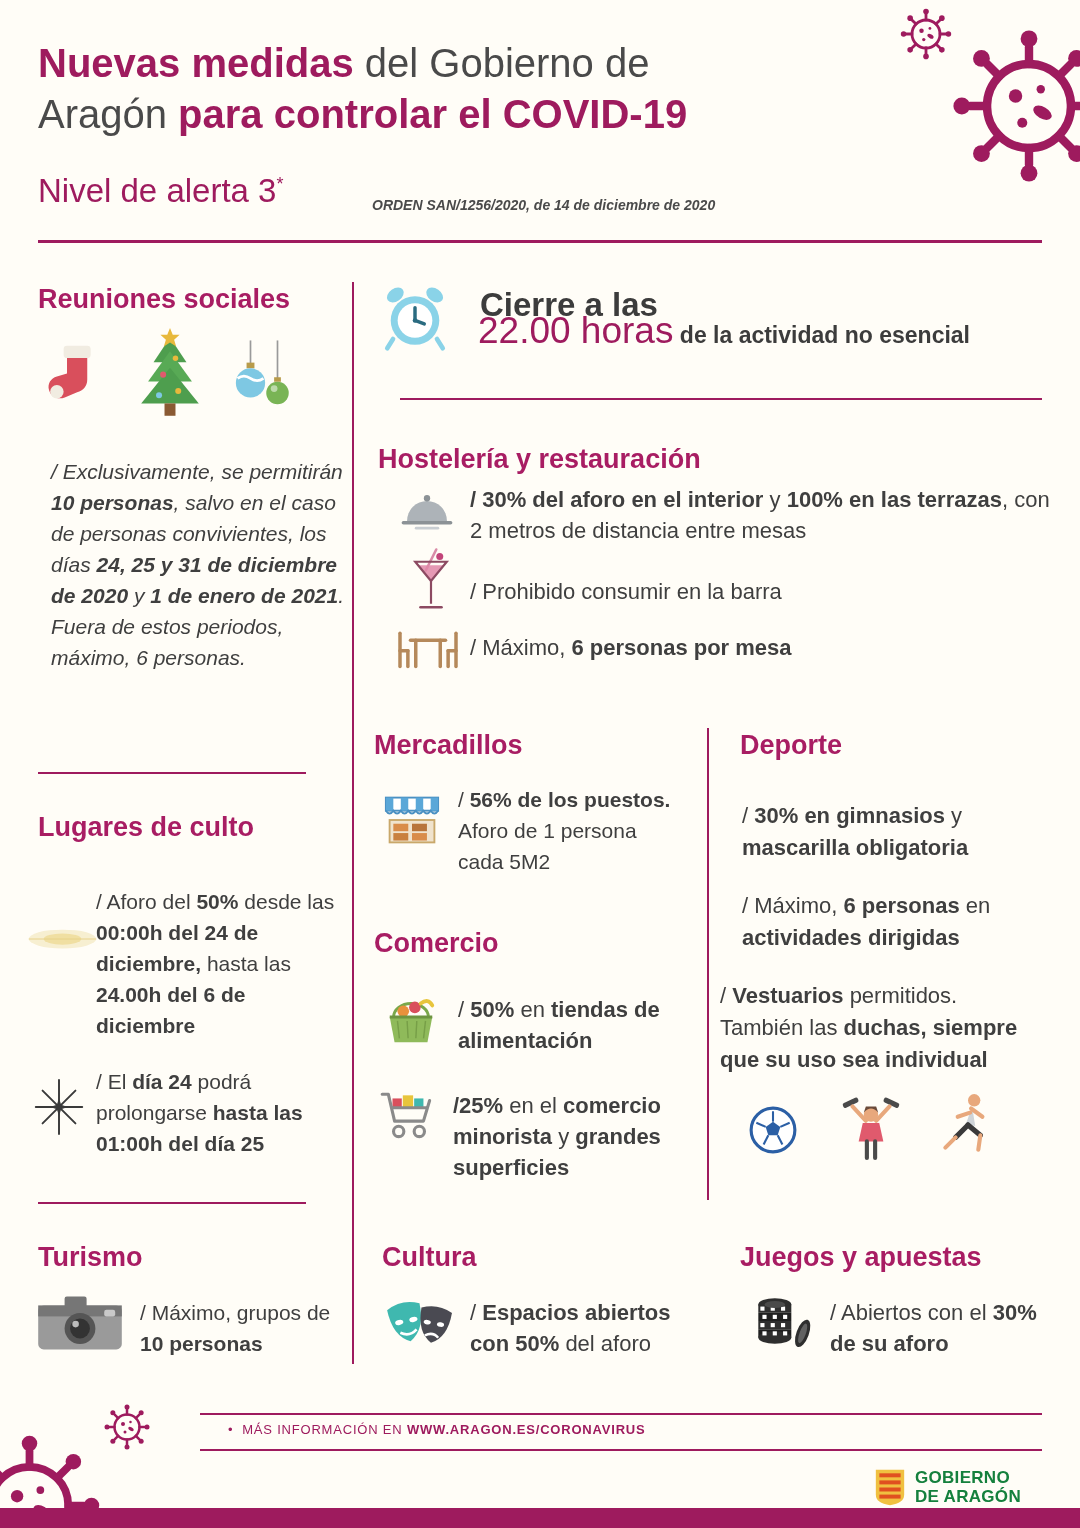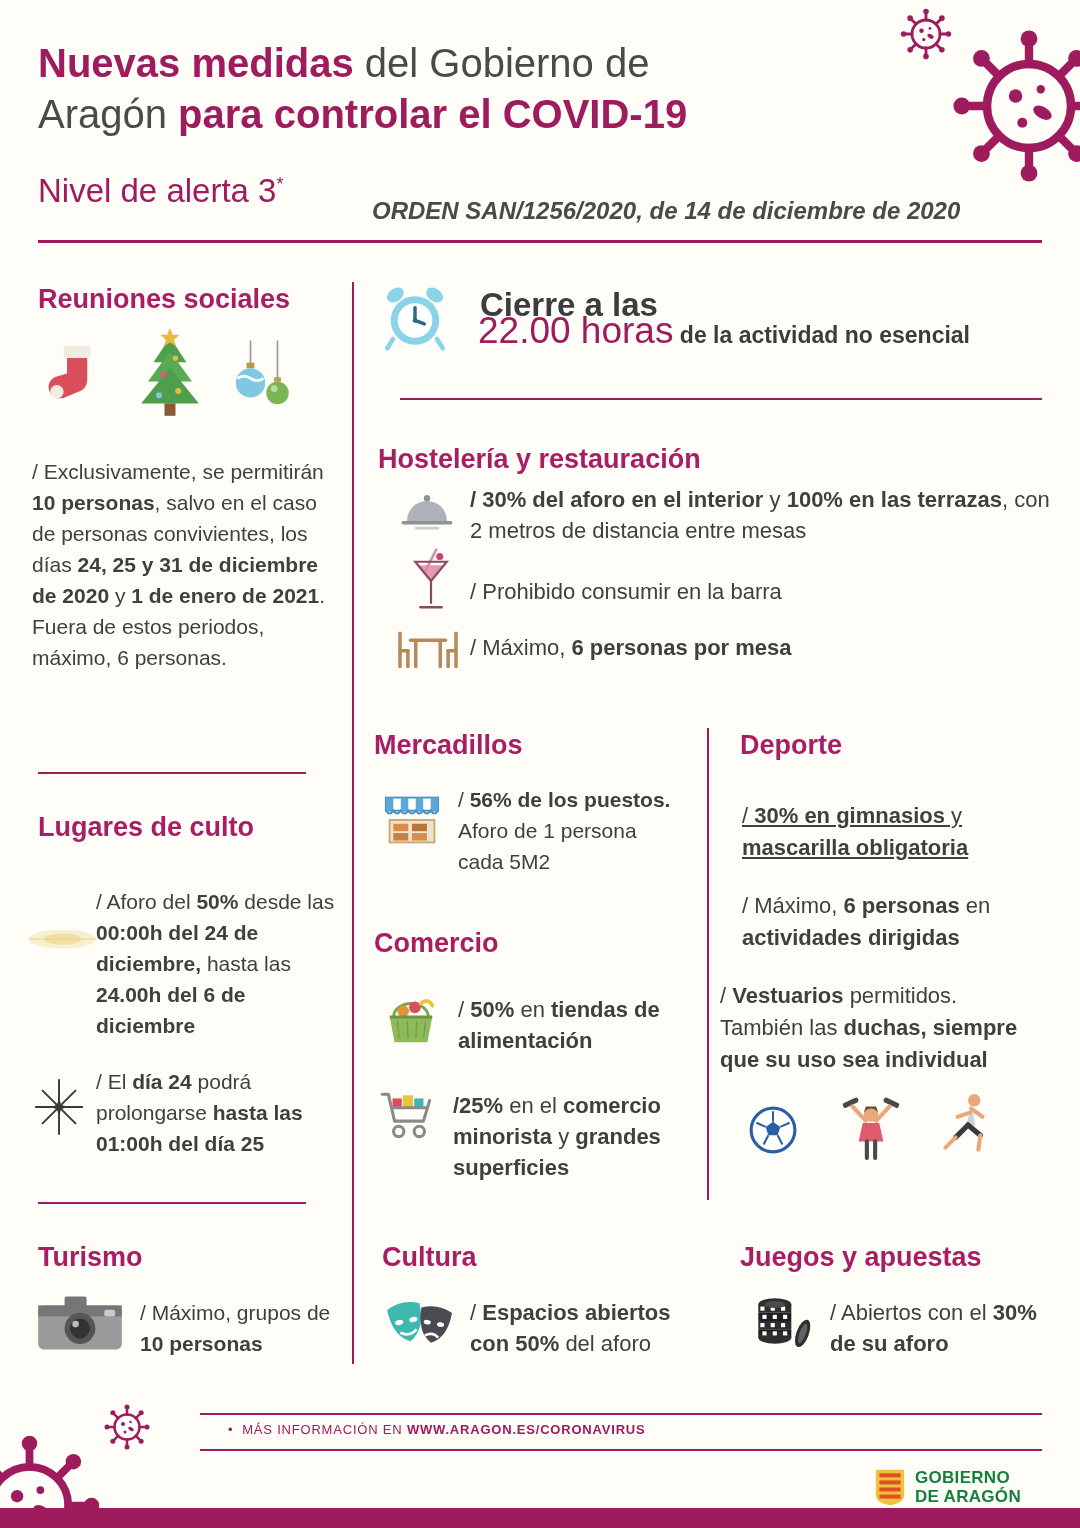--- a/index.html
+++ b/index.html
@@ -10,21 +10,21 @@
   }
   *{margin:0;padding:0;box-sizing:border-box;}
   body{margin:0;background:#777;font-family:"Liberation Sans","DejaVu Sans",sans-serif;}
   .page{position:relative;width:1080px;height:1528px;background:var(--bg);overflow:hidden;color:var(--dark);}
   .abs{position:absolute;}
   .b{font-weight:700;}
   .m{color:var(--mag);}
   .title{font-size:40px;line-height:51px;color:#4a4a4a;font-weight:400;}
   .alert{font-size:33px;color:var(--mag);font-weight:400;}
   .alert sup{font-size:18px;vertical-align:super;}
-  .order{font-size:24px;font-style:italic;font-weight:700;color:#4a4a4a;}
+  .order{font-size:14px;font-style:italic;font-weight:700;color:#4a4a4a;}
   .h2{font-size:27px;font-weight:700;color:#a81d63;}
   .txt{font-size:21px;line-height:31px;color:var(--dark);}
   .txt22{font-size:22px;line-height:31px;color:var(--dark);}
   .rule{background:var(--mag);}
   .vrule{background:var(--mag);width:2px;}
   .cierre-intro{font-size:33px;font-weight:700;color:#3c3c3c;}
   .cierre-line{font-size:23px;font-weight:700;color:#3c3c3c;}
   .cierre-time{font-size:37px;font-weight:400;color:var(--mag);}
   .finfo{font-size:13px;letter-spacing:0.8px;color:var(--mag);}
   .finfo .b{font-weight:700;}
@@ -303,21 +303,21 @@
     <svg viewBox="0 0 64 70" width="88" height="96">
         <use href="#sym-tree" xlink:href="#sym-tree"></use>
       </svg>
   </div>
   <div class="abs" style="left:228px;top:340px;width:72px;height:79px;">
     <svg viewBox="0 0 64 70" width="72" height="79">
         <use href="#sym-ornaments" xlink:href="#sym-ornaments"></use>
       </svg>
   </div>
 
-  <p class="abs txt" style="left:32px;top:456px;width:300px;"><span>/ Exclusivamente, se permitirán </span><span class="b">10 personas</span><span>, salvo en el caso de personas convivientes, los días </span><span class="b">24, 25 y 31 de diciembre de 2020</span><span> y </span><span class="b">1 de enero de 2021</span><span>. Fuera de estos periodos, máximo, 6 personas.</span></p>
+  <p class="abs txt" style="left:51px;top:456px;width:300px;font-style:italic;"><span>/ Exclusivamente, se permitirán </span><span class="b">10 personas</span><span>, salvo en el caso de personas convivientes, los días </span><span class="b">24, 25 y 31 de diciembre de 2020</span><span> y </span><span class="b">1 de enero de 2021</span><span>. Fuera de estos periodos, máximo, 6 personas.</span></p>
 
   <div class="abs rule" style="left:38px;top:772px;width:268px;height:2px;"></div>
 
   <h2 class="abs h2" style="left:38px;top:812px;">Lugares de culto</h2>
 
   <div class="abs" style="left:25px;top:915px;width:75px;height:48px;">
     <svg viewBox="0 0 80 50" width="75" height="48">
         <use href="#sym-sun" xlink:href="#sym-sun"></use>
       </svg>
   </div>
@@ -402,21 +402,21 @@
   <div class="abs" style="left:382px;top:1296px;width:76px;height:62px;">
     <svg viewBox="0 0 72 60" width="76" height="62">
         <use href="#sym-masks" xlink:href="#sym-masks"></use>
       </svg>
   </div>
   <p class="abs txt22" style="left:470px;top:1297px;width:225px;"><span>/ </span><span class="b">Espacios abiertos con 50%</span><span> del aforo</span></p>
 
   <div class="abs vrule" style="left:707px;top:728px;height:472px;"></div>
 
   <h2 class="abs h2" style="left:740px;top:730px;">Deporte</h2>
-  <p class="abs txt22" style="left:742px;top:800px;width:300px;line-height:32px;text-decoration:underline;"><span>/ </span><span class="b">30% en gimnasios</span><span> y </span><span class="b">mascarilla obligatoria</span></p>
+  <p class="abs txt22" style="left:742px;top:800px;width:300px;line-height:32px;"><span>/ </span><span class="b">30% en gimnasios</span><span> y </span><span class="b">mascarilla obligatoria</span></p>
   <p class="abs txt22" style="left:742px;top:890px;width:300px;line-height:32px;"><span>/ Máximo, </span><span class="b">6 personas</span><span> en </span><span class="b">actividades dirigidas</span></p>
   <p class="abs txt22" style="left:720px;top:980px;width:310px;line-height:32px;"><span>/ </span><span class="b">Vestuarios</span><span> permitidos. También las </span><span class="b">duchas, siempre que su uso sea individual</span></p>
 
   <div class="abs" style="left:748px;top:1105px;width:50px;height:50px;">
     <svg viewBox="0 0 48 48" width="50" height="50">
         <use href="#sym-ball" xlink:href="#sym-ball"></use>
       </svg>
   </div>
   <div class="abs" style="left:838px;top:1092px;width:66px;height:70px;">
     <svg viewBox="0 0 64 68" width="66" height="70">

